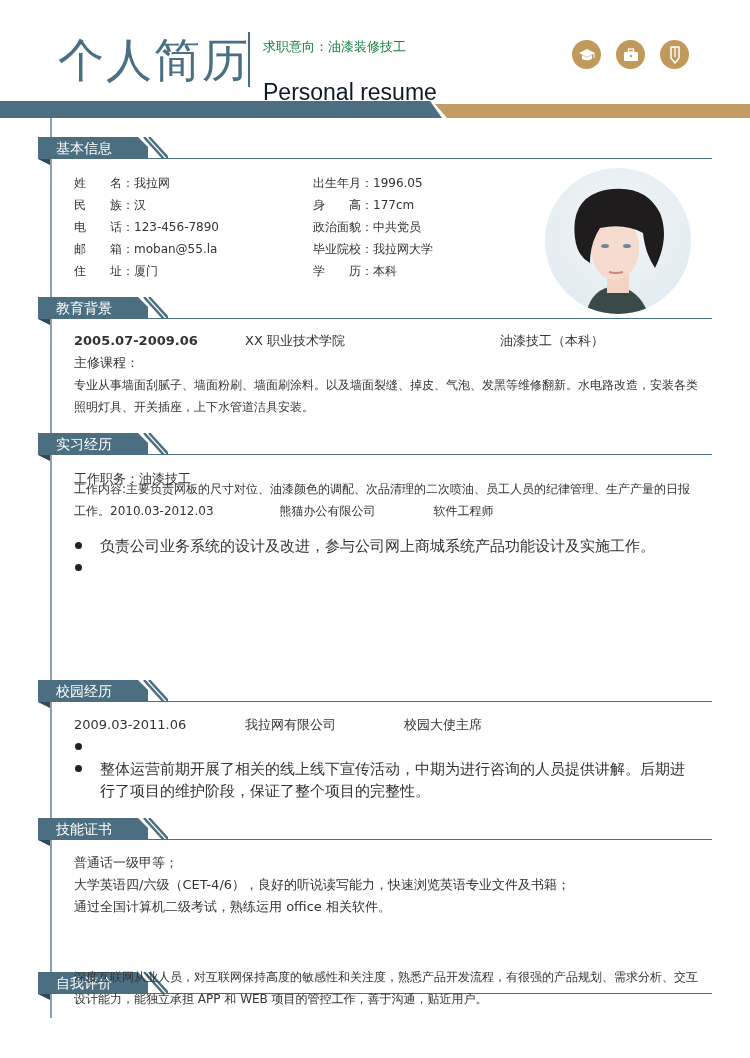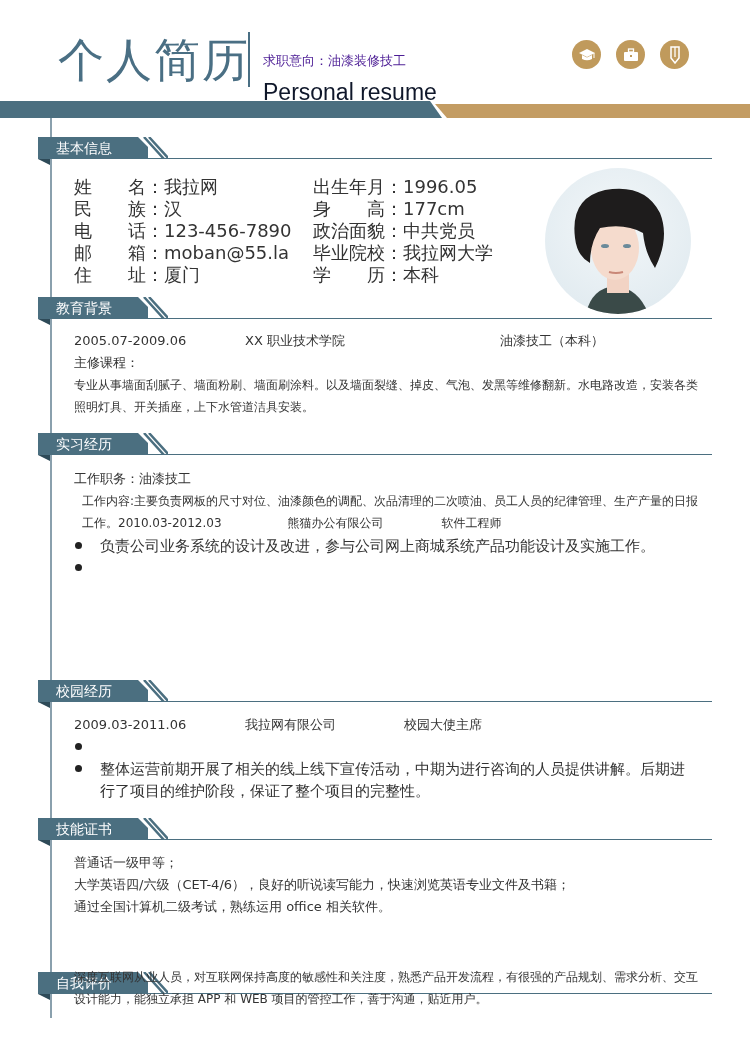--- a/index.html
+++ b/index.html
@@ -1,37 +1,37 @@
 <!DOCTYPE html>
 <html><head>
 <meta charset="utf-8">
 <style>
   * { box-sizing: border-box; margin: 0; padding: 0; }
   html, body { width: 750px; height: 1058px; background: #fff; overflow: hidden; }
   body { position: relative; font-family: "DejaVu Sans", "Liberation Sans", sans-serif; color: #333; font-size: 12.5px; }
 
   .title-cn { position: absolute; left: 58px; top: 30px; font-size: 46px; color: #4a6f84; letter-spacing: 2px; font-weight: normal; line-height: 60px; }
   .title-divider { position: absolute; left: 248px; top: 32px; width: 2px; height: 55px; background: #4a6f84; }
-  .title-objective { position: absolute; left: 263px; top: 52px; font-size: 13px; color: #4c1d95; }
+  .title-objective { position: absolute; left: 263px; top: 38px; font-size: 13px; color: #15803d; }
   .title-en { position: absolute; left: 263px; top: 57px; font-size: 23px; color: #0f172a; font-family: "Liberation Sans", sans-serif; margin-top: 22px; }
 
   .header-icons { position: absolute; left: 572px; top: 40px; display: flex; gap: 15px; }
   .hicon { width: 29px; height: 29px; border-radius: 50%; background: #c09a5c; display: flex; align-items: center; justify-content: center; }
 
   .bar-blue { position: absolute; left: 0; top: 101px; width: 442px; height: 17px; background: #4b6f80; clip-path: polygon(0 0, 430px 0, 442px 100%, 0 100%); }
   .bar-gold { position: absolute; left: 435px; top: 104px; width: 315px; height: 14px; background: #c39c63; clip-path: polygon(0 0, 100% 0, 100% 100%, 12px 100%); }
 
   .vline { position: absolute; left: 50px; top: 118px; width: 2px; height: 900px; background: #8aa0ad; }
 
   .sec-head { position: absolute; left: 38px; width: 674px; height: 26px; padding-left: 32px; }
   .sec-tag { position: absolute; left: 0; top: 0; height: 22px; width: 110px; background: #4b6f80; color: #fff; font-size: 14px; line-height: 22px; padding-left: 18px; clip-path: polygon(0 0, 100px 0, 122px 100%, 0 100%); }
   .sec-fold { position: absolute; left: 0; top: 22px; width: 12px; height: 6px; background: #2e4a58; clip-path: polygon(0 0, 100% 0, 100% 100%); }
   .sec-stripes { position: absolute; left: 100px; top: 0; width: 30px; height: 22px; }
   .sec-line { position: absolute; left: 110px; right: 0; top: 21px; height: 1px; background: #4b6f80; }
-  .info-row { position: absolute; font-size: 18px; color: #333; white-space: nowrap; }
+  .info-row { position: absolute; font-size: 12px; color: #333; white-space: nowrap; }
   .lbl { display: inline-block; }
 
   .photo { position: absolute; left: 545px; top: 168px; width: 146px; height: 146px; border-radius: 50%; background: radial-gradient(circle at 50% 40%, #f3f7f9, #dde8ee); overflow: hidden; }
 
   .text { position: absolute; left: 74px; font-size: 13px; color: #333; line-height: 22px; white-space: nowrap; }
   .para { position: absolute; left: 74px; width: 625px; font-size: 12px; color: #333; line-height: 22px; }
   .bullet { position: absolute; left: 74px; width: 625px; font-size: 15px; color: #333; line-height: 22px; padding-left: 26px; }
   .bullet .dot { position: absolute; left: 1px; top: 7px; width: 7px; height: 7px; border-radius: 50%; background: #222; }
 </style>
 </head>
@@ -106,36 +106,36 @@
 </div>
 
 <div class="sec-head" style="top:297px;">
   <div class="sec-line"></div>
   <div class="sec-tag">教育背景</div>
   <svg class="sec-stripes" viewBox="0 0 30 22">
       <path d="M6 0 L26 22 M11 0 L31 22" stroke="#4b6f80" stroke-width="2.5" fill="none"></path>
     </svg>
   <div class="sec-fold"></div>
 </div>
-<div class="text" style="top:330px;">2005.07-2009.06</div>
+<div class="text" style="top:330px;font-weight:bold;">2005.07-2009.06</div>
 <div class="text" style="top:330px;left:245px;">XX 职业技术学院</div>
 <div class="text" style="top:330px;left:500px;">油漆技工（本科）</div>
 <div class="text" style="top:352px;">主修课程：</div>
 <div class="para" style="top:374px;">专业从事墙面刮腻子、墙面粉刷、墙面刷涂料。以及墙面裂缝、掉皮、气泡、发黑等维修翻新。水电路改造，安装各类照明灯具、开关插座，上下水管道洁具安装。</div>
 
 <div class="sec-head" style="top:433px;">
   <div class="sec-line"></div>
   <div class="sec-tag">实习经历</div>
   <svg class="sec-stripes" viewBox="0 0 30 22">
       <path d="M6 0 L26 22 M11 0 L31 22" stroke="#4b6f80" stroke-width="2.5" fill="none"></path>
     </svg>
   <div class="sec-fold"></div>
 </div>
 <div class="text" style="top:468px;">工作职务：油漆技工</div>
-<div class="para" style="top:490px;margin-left:8px;"><span>工作内容:主要负责网板的尺寸对位、油漆颜色的调配、次品清理的二次喷油、员工人员的纪律管理、生产产量的日报工作。</span><span>2010.03-2012.03</span><span style="display:inline-block;width:66px"></span><span>熊猫办公有限公司</span><span style="display:inline-block;width:58px"></span><span>软件工程师</span></div>
+<div class="para" style="top:478px;"><span>工作内容:主要负责网板的尺寸对位、油漆颜色的调配、次品清理的二次喷油、员工人员的纪律管理、生产产量的日报工作。</span><span>2010.03-2012.03</span><span style="display:inline-block;width:66px"></span><span>熊猫办公有限公司</span><span style="display:inline-block;width:58px"></span><span>软件工程师</span></div>
 <div class="bullet" style="top:535px;"><span class="dot"></span><span>负责公司业务系统的设计及改进，参与公司网上商城系统产品功能设计及实施工作。</span></div>
 <div class="bullet" style="top:557px;"><span class="dot"></span></div>
 
 <div class="sec-head" style="top:680px;">
   <div class="sec-line"></div>
   <div class="sec-tag">校园经历</div>
   <svg class="sec-stripes" viewBox="0 0 30 22">
       <path d="M6 0 L26 22 M11 0 L31 22" stroke="#4b6f80" stroke-width="2.5" fill="none"></path>
     </svg>
   <div class="sec-fold"></div>

